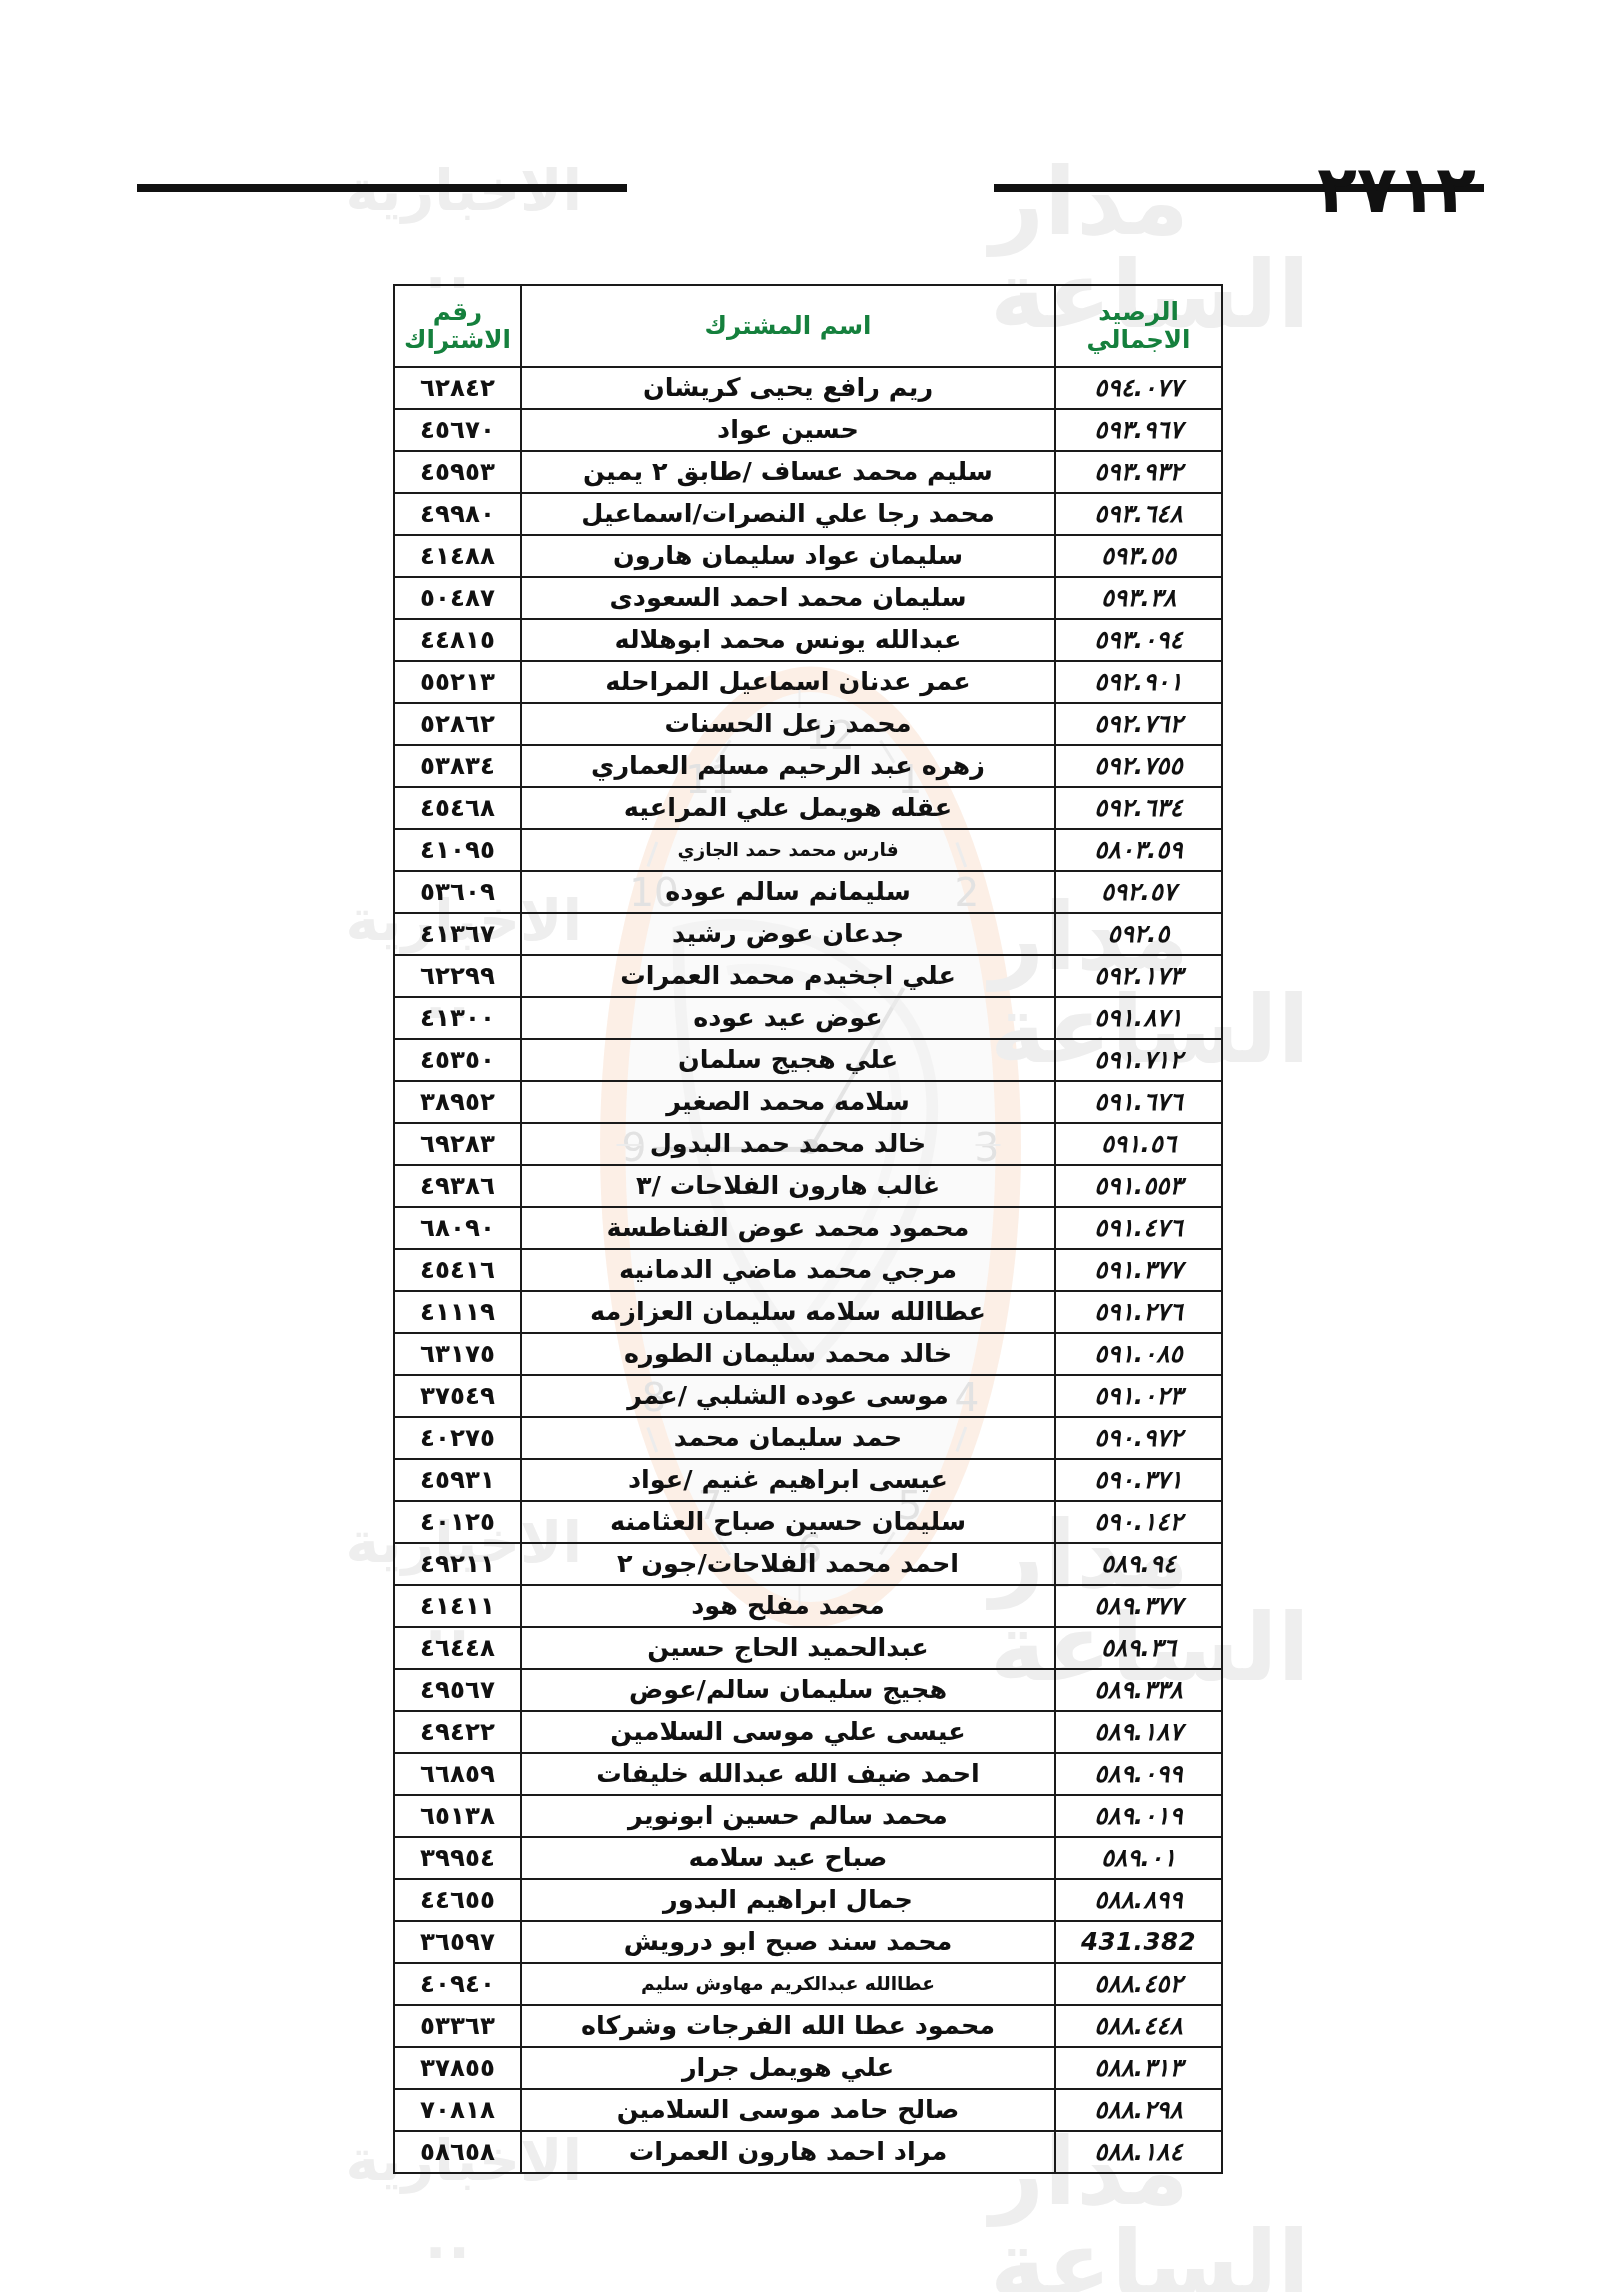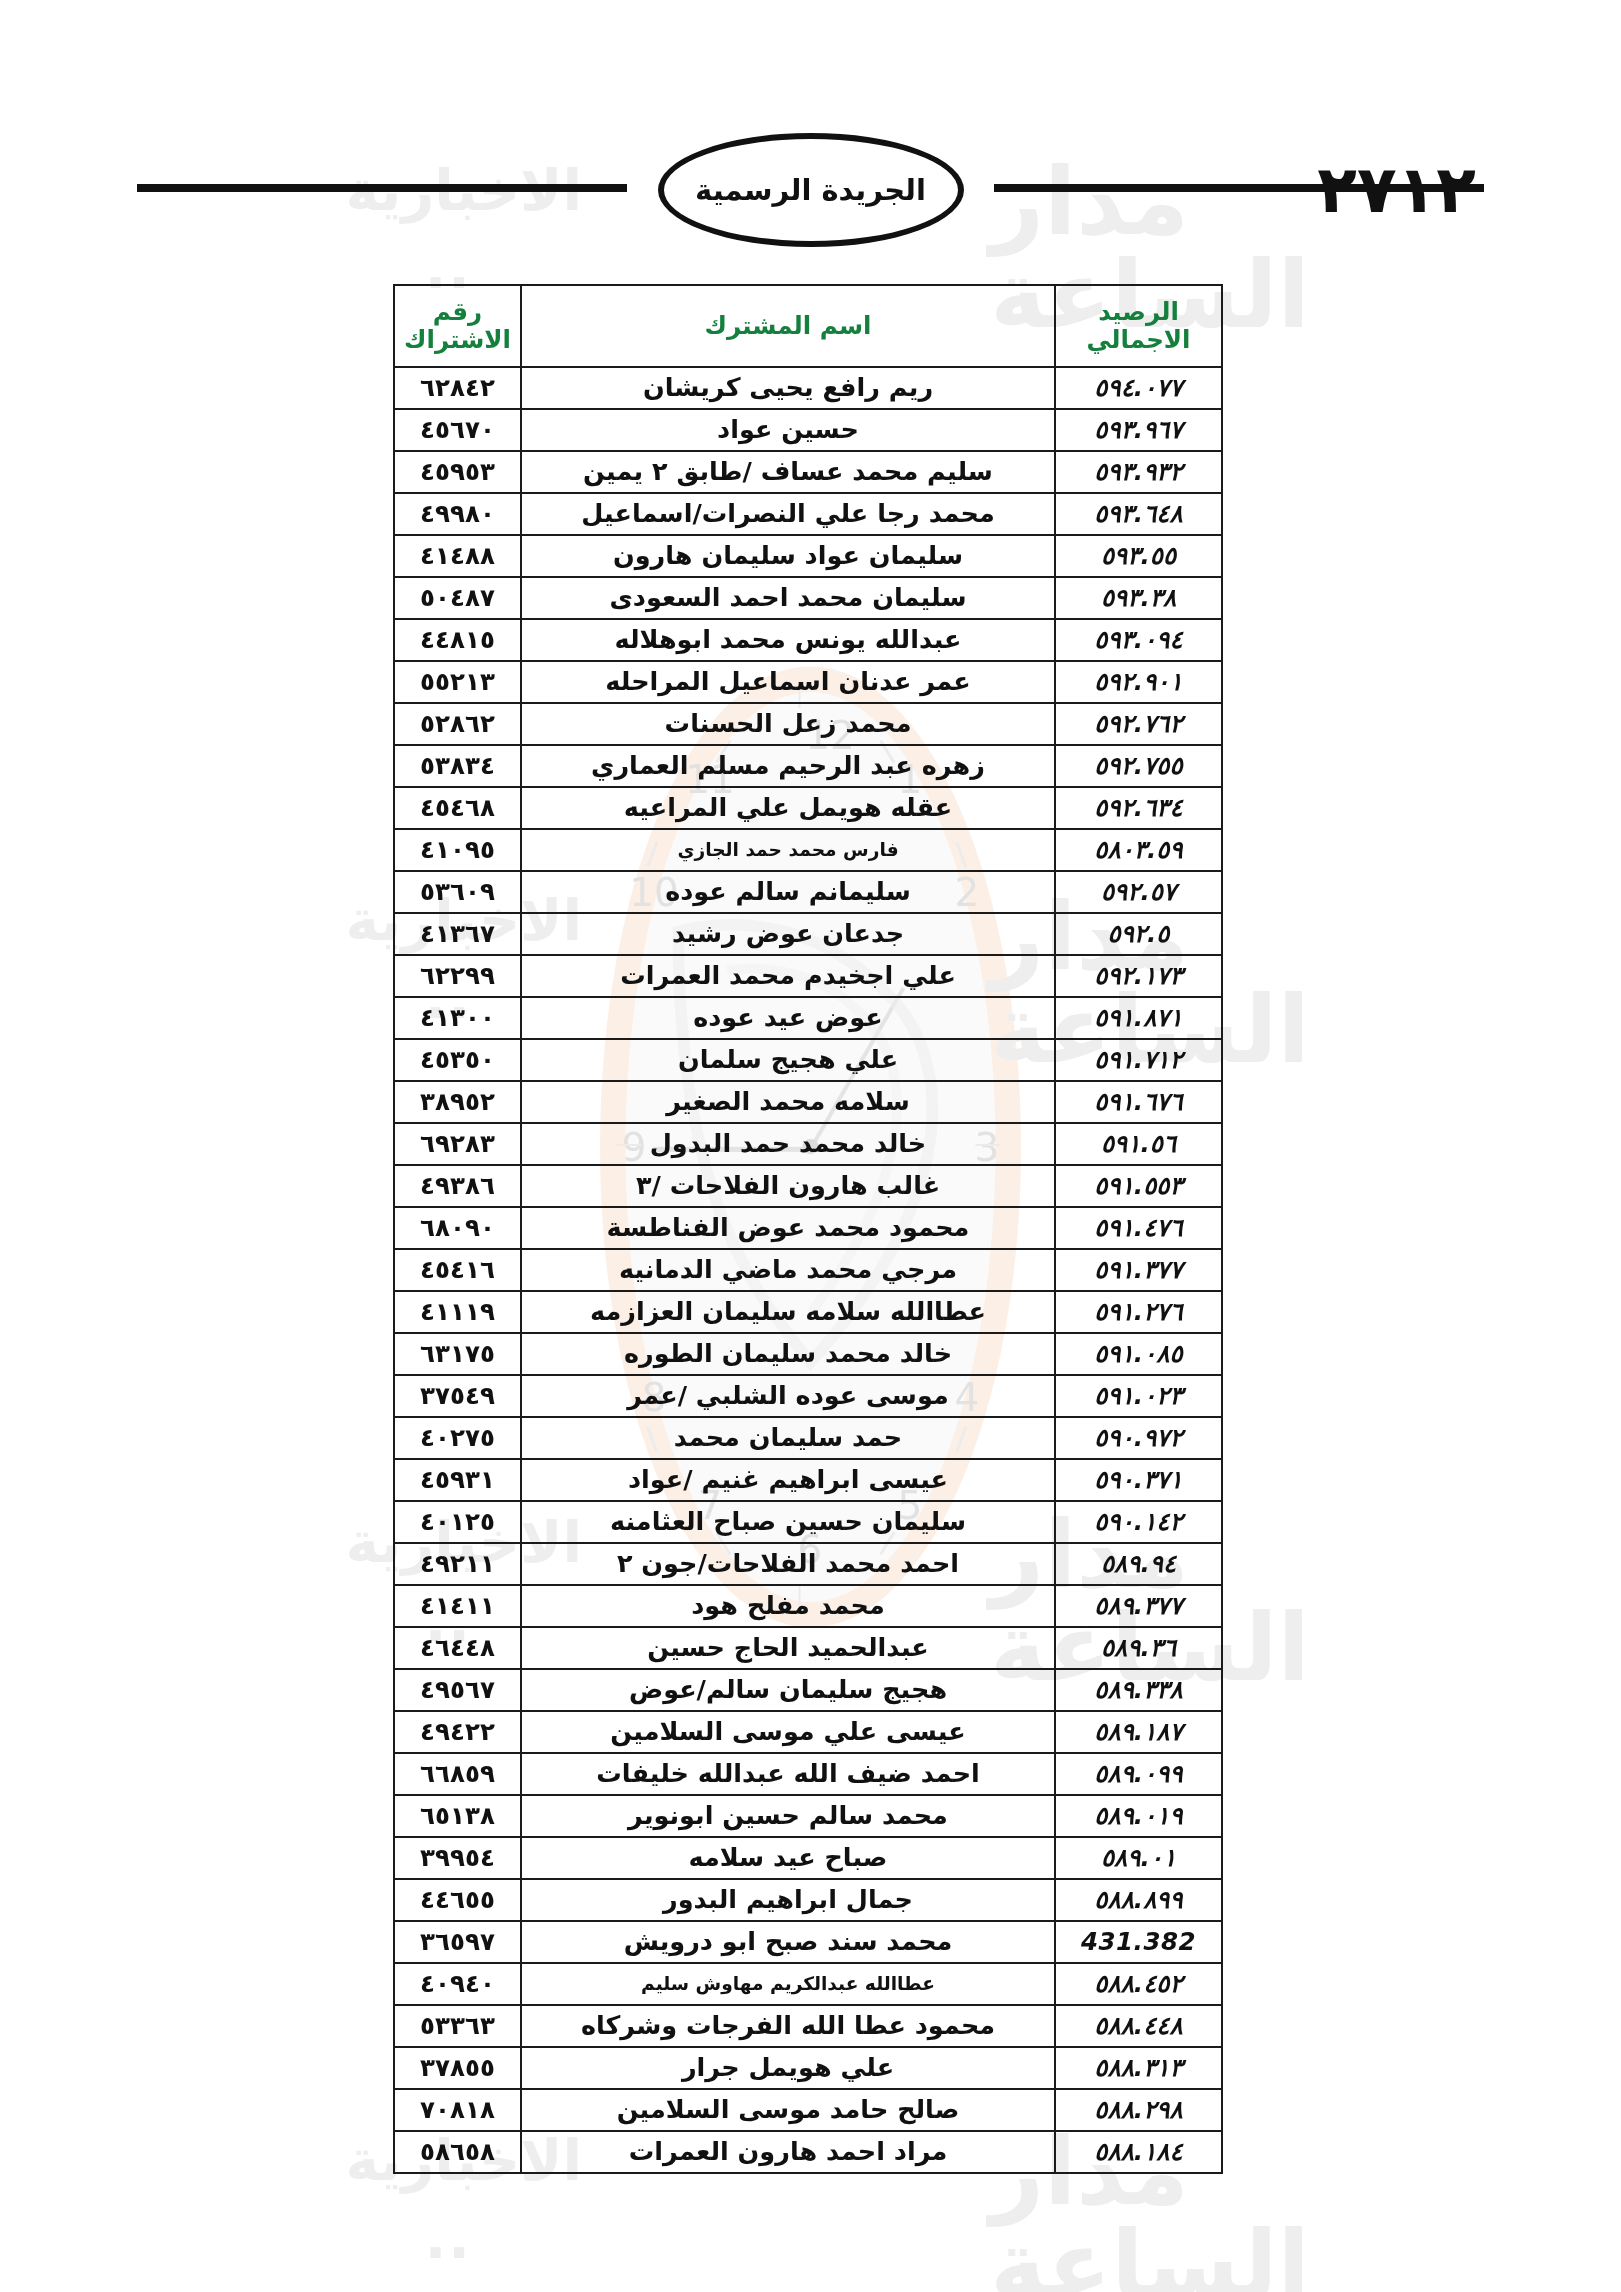--- a/index.html
+++ b/index.html
@@ -288,23 +288,20 @@
   <div class="wm-word wm-saa-top">الساعة</div>
   <div class="wm-word wm-akhbariya-b">الاخبارية</div>
   <div class="wm-word wm-dots-b">..</div>
 </div>
 
 <div class="page">
 
   <div class="masthead">
     <div class="rule-left"></div>
     <div class="rule-right"></div>
-    <div class="oval">
-      <span class="oval-text">الجريدة الرسمية</span>
-    </div>
     <div class="page-number">٢٧١٢</div>
   </div>
 
   <div class="table-wrap">
     <table class="ledger">
       <colgroup>
         <col class="col-balance">
         <col class="col-name">
         <col class="col-sub">
       </colgroup>

